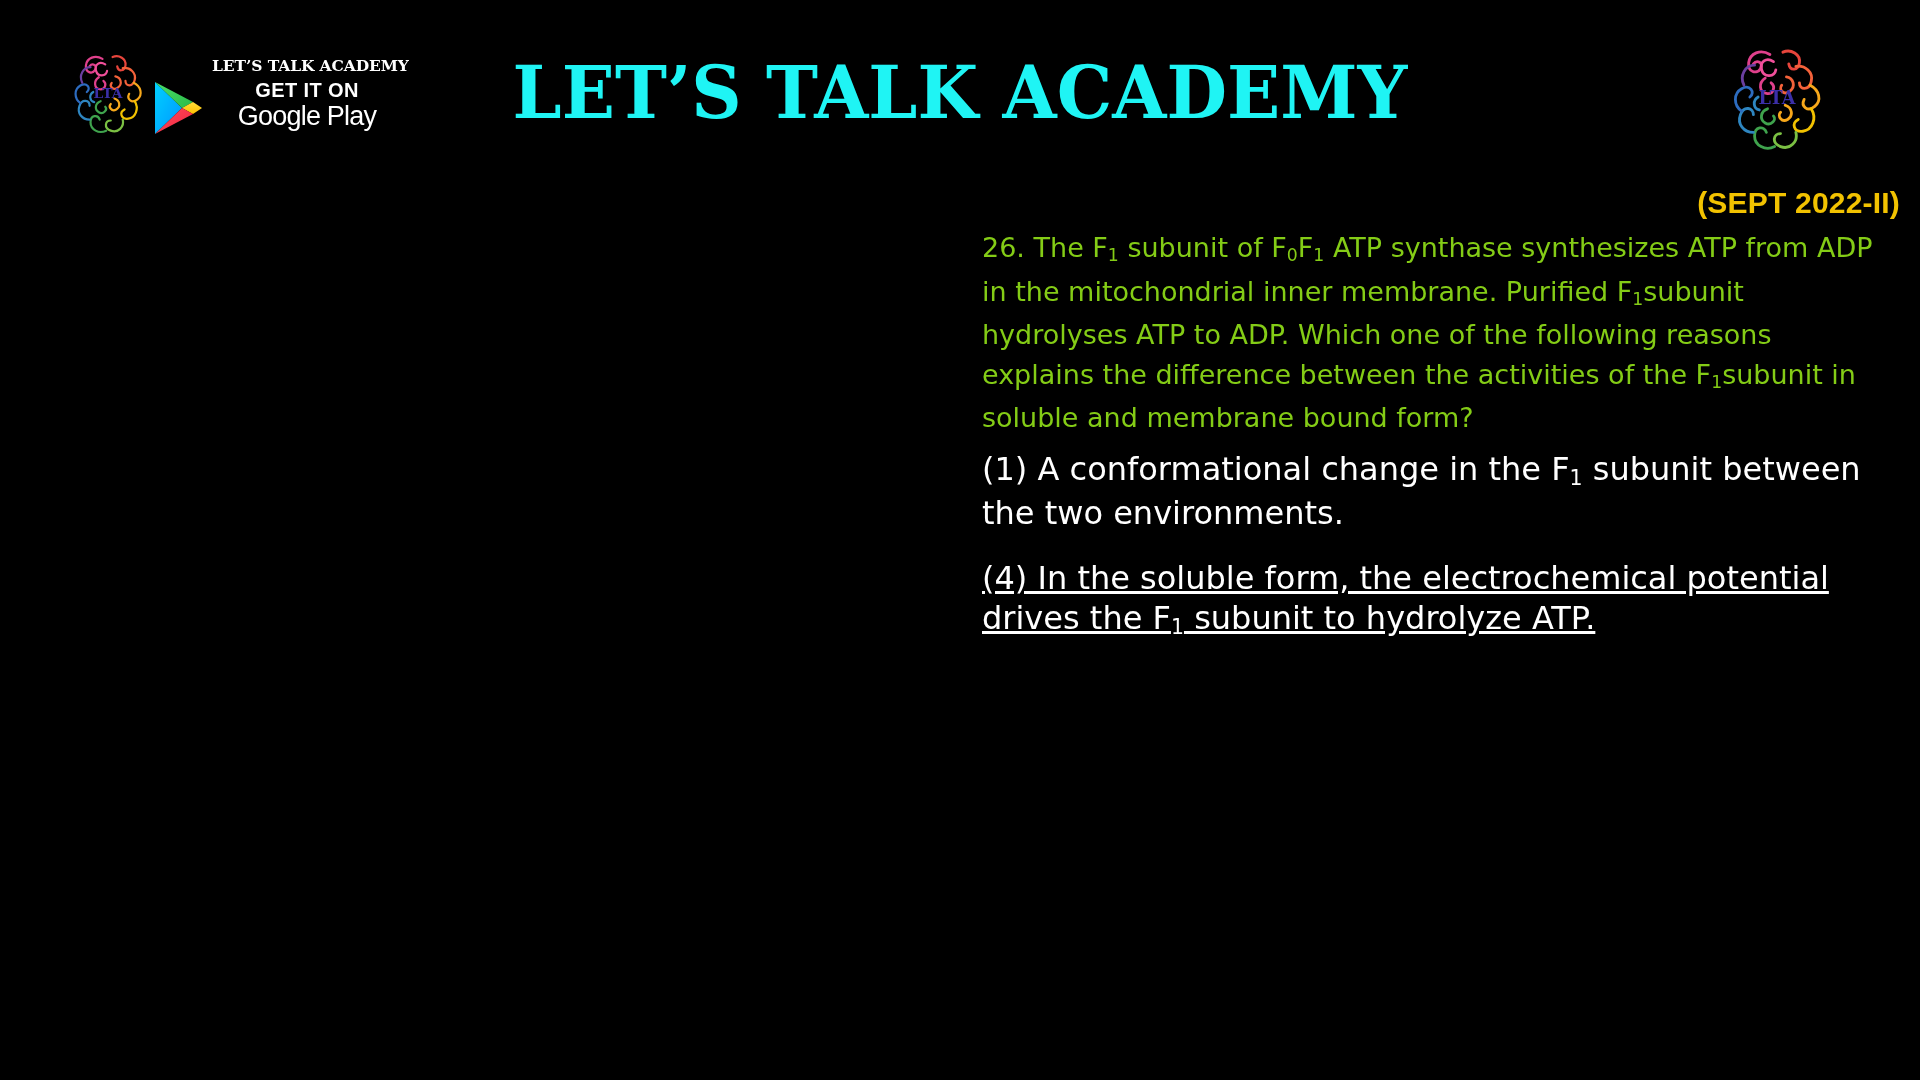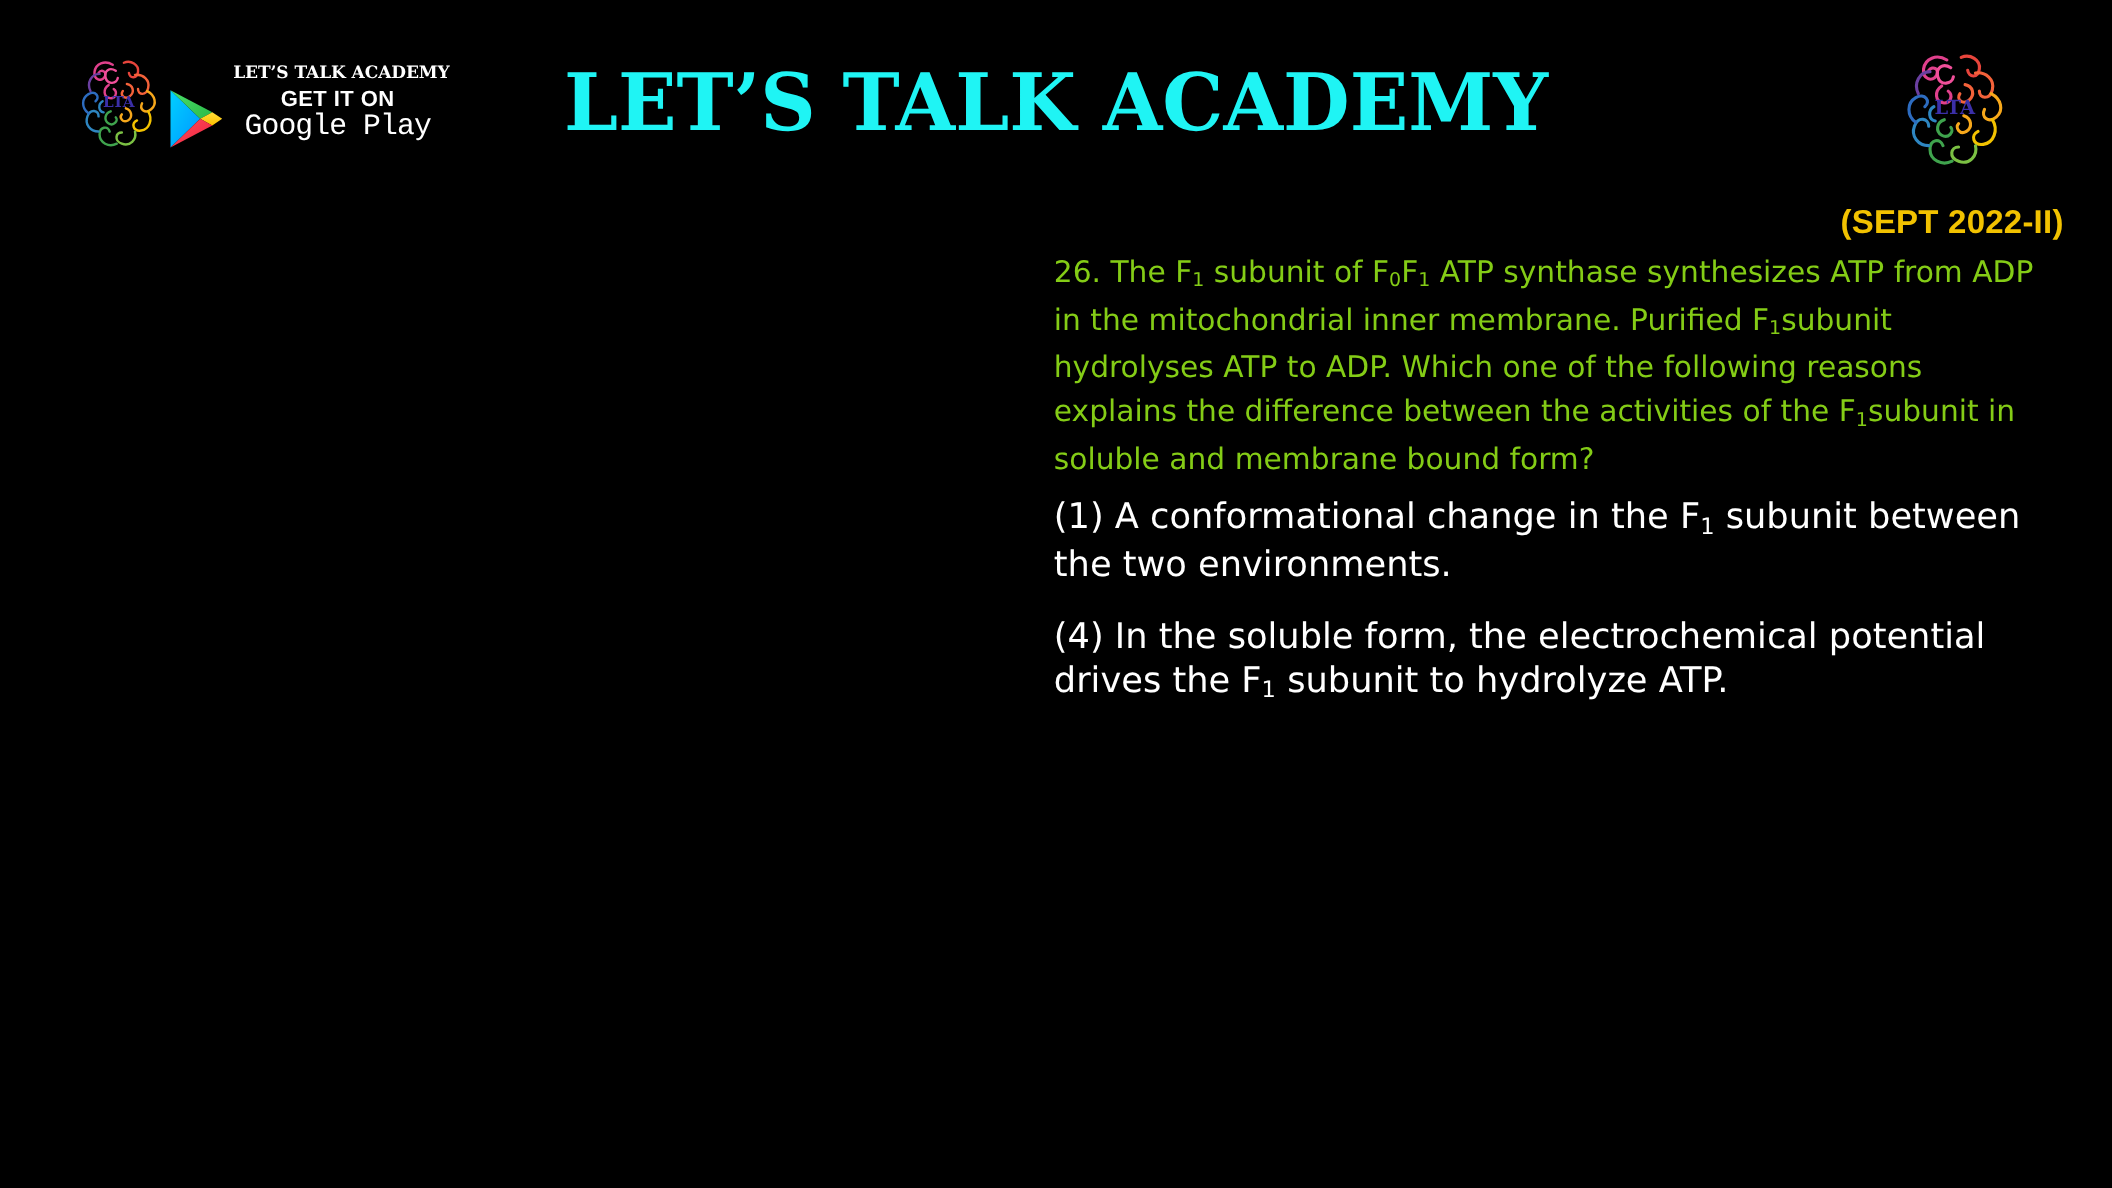--- a/index.html
+++ b/index.html
@@ -40,41 +40,41 @@
     font-family:"DejaVu Serif", serif;
     font-size:15.5px; font-weight:700; letter-spacing:-0.1px;
     line-height:20px; white-space:nowrap;
   }
   .gp-line2 {
     font-family:"Liberation Sans", sans-serif;
     font-size:20px; font-weight:700; letter-spacing:0.4px;
     line-height:24px; margin-top:2px;
   }
   .gp-line3 {
-    font-family:Liberation Mono, monospace;
+    font-family:Liberation Sans, sans-serif;
     font-size:27px; font-weight:500; letter-spacing:-0.8px;
     line-height:30px; margin-top:-1px;
   }
 
   .main-title {
     position:absolute; left:0; top:52px; width:1920px;
     text-align:center;
     font-family:"DejaVu Serif", serif;
     font-weight:700;
     font-size:72px;
     line-height:82px;
     color:#1FF4F4;
     letter-spacing:0px;
     transform:scaleX(0.97);
   }
 
   
   .content {
     position:absolute;
-    left:958px; top:184px;
+    left:982px; top:184px;
     width:920px;
   }
 
   .exam-tag {
     text-align:right;
     width:920px;
     font-family:"Liberation Sans", sans-serif;
     font-weight:700;
     font-size:30px;
     line-height:38px;
@@ -95,21 +95,21 @@
   .options { margin-top:11px; }
 
   .option {
     font-family:"DejaVu Sans", sans-serif;
     font-size:32px;
     line-height:40.5px;
     color:#FFFFFF;
     width:900px;
     margin-bottom:24px;
   }
-  .option:last-child { margin-bottom:0; }
+  .option:last-child { margin-bottom:0;text-decoration:underline; }
 
   sub { font-size:0.64em; vertical-align:baseline; position:relative; top:0.26em; }
 </style>
 </head>
 <body>
 
 <div class="stage">
 
   <div class="header">
 

